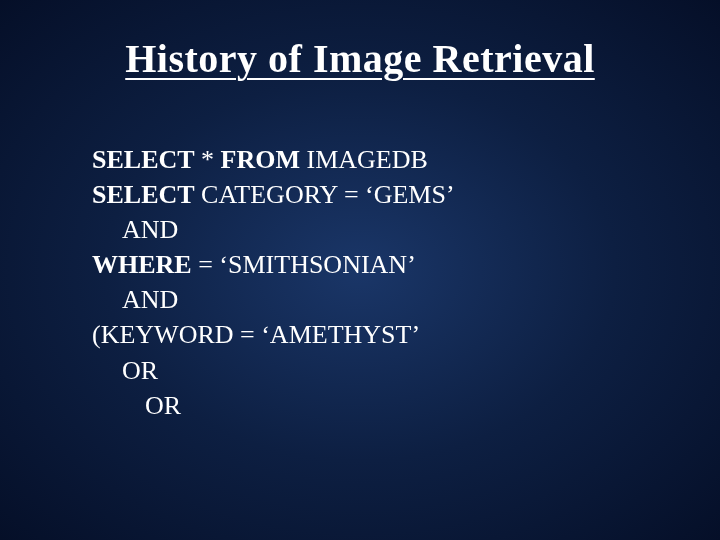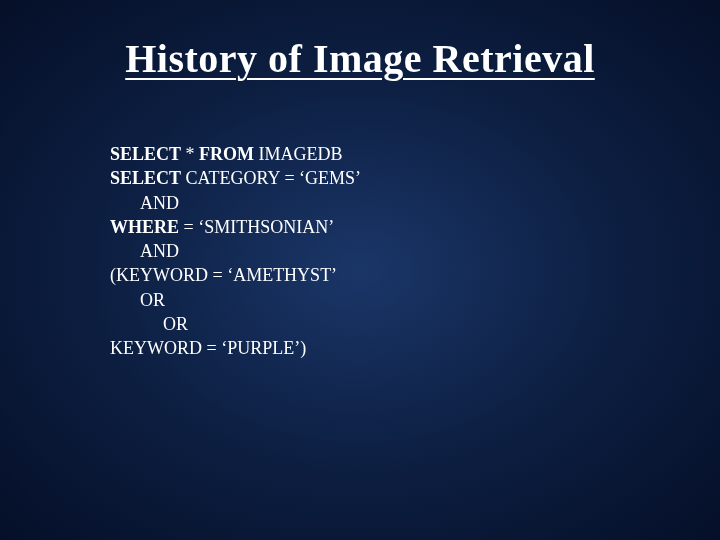--- a/index.html
+++ b/index.html
@@ -26,23 +26,23 @@
       font-weight: bold;
       text-align: center;
       margin-bottom: 60px;
       margin-top: 5px;
       text-decoration: underline;
       text-underline-offset: 6px;
       text-decoration-thickness: 2px;
       letter-spacing: 0.5px;
     }
     .query-block {
-      font-size: 18px;
+      font-size: 26px;
       line-height: 1.35;
-      margin-left: 50px;
+      margin-left: 32px;
     }
     .query-line {
       white-space: pre;
     }
     .kw {
       font-weight: bold;
     }
     .indent {
       padding-left: 30px;
     }
@@ -76,15 +76,14 @@
 
     <div class="query-line line-with-op">
       <span class="line-main">(KEYWORD = ‘AMETHYST’</span>
       <span class="line-op">OR</span>
     </div>
 
     <div class="query-line line-with-op">
       <span class="line-op" style="padding-left:53px">OR</span>
     </div>
 
-    <div class="query-line"><span>KEYWORD = ‘PURPLE’)</span></div>
   </div>
 </div>
 
 </body></html>

